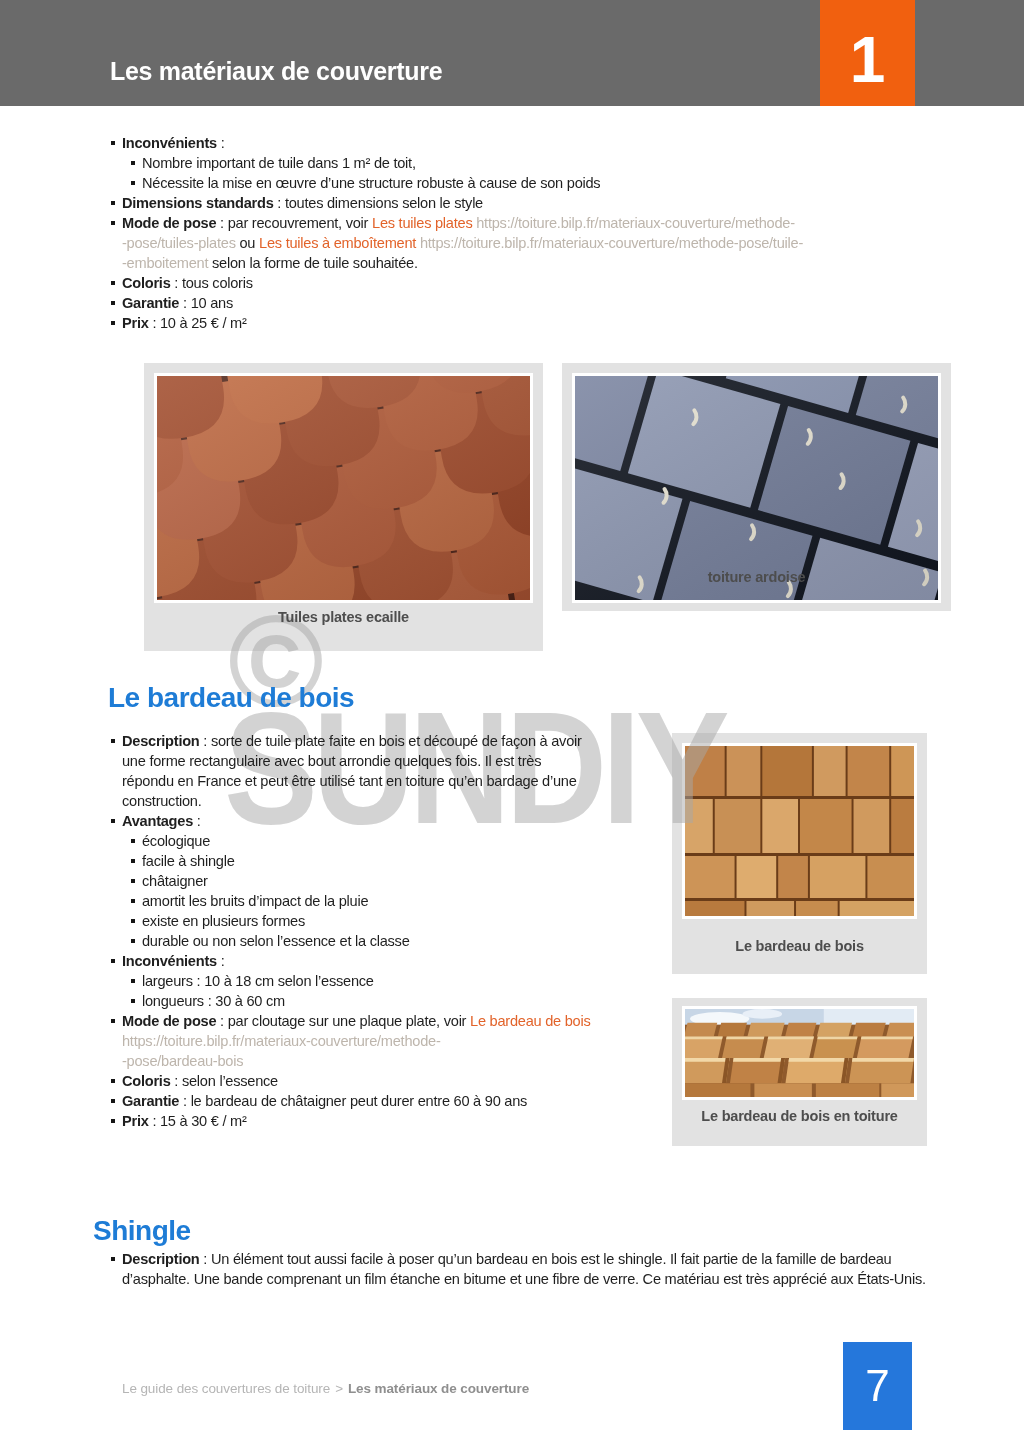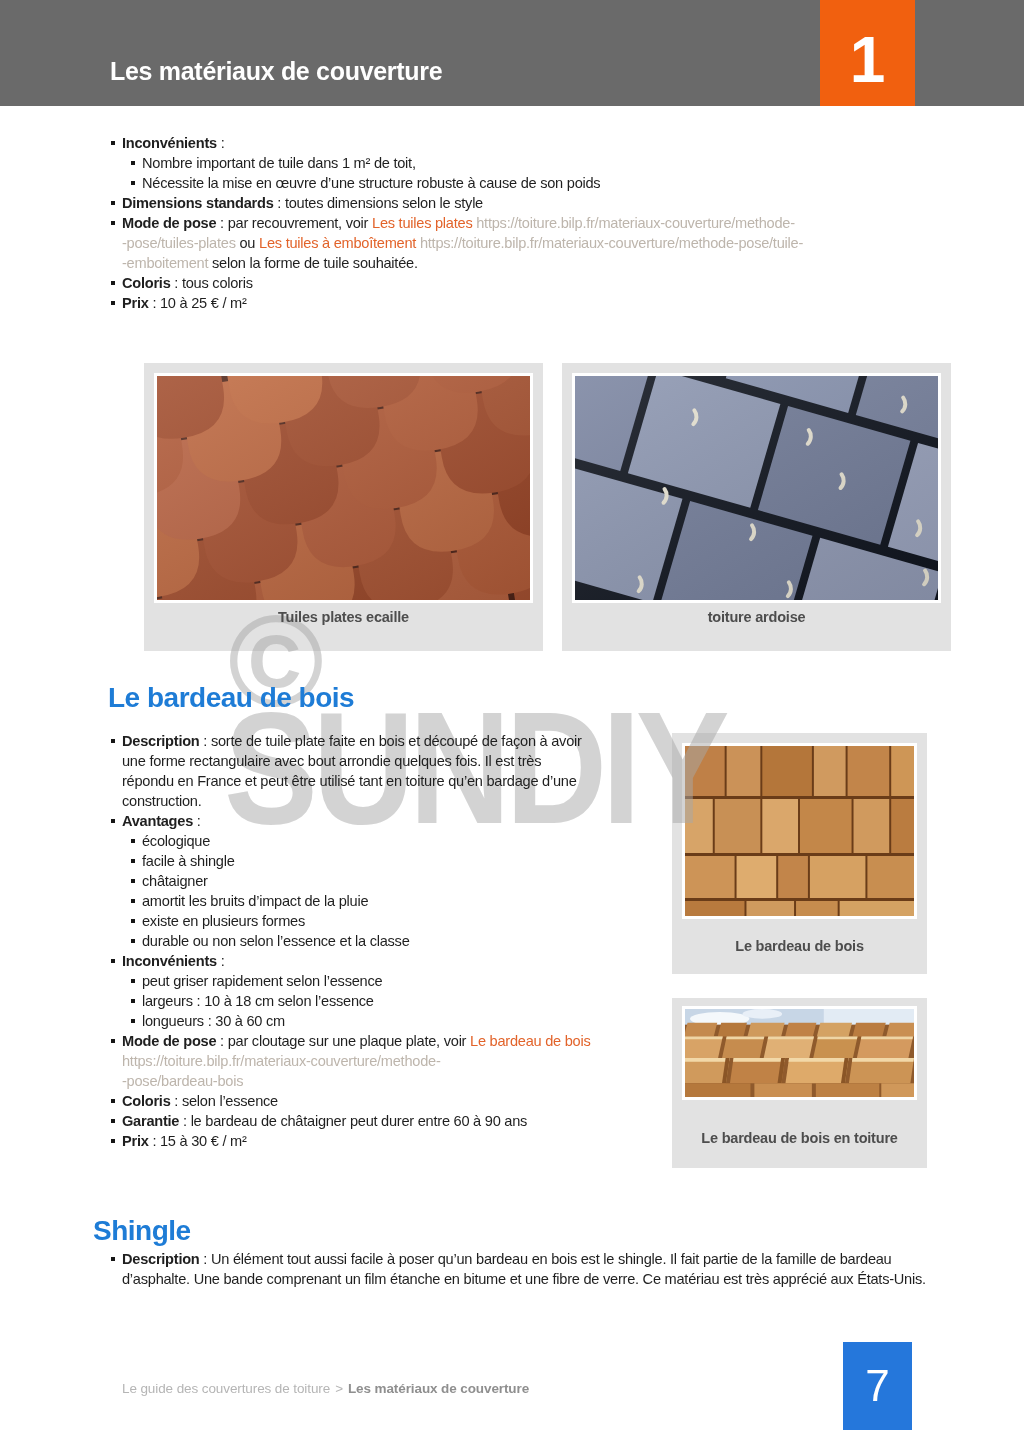--- a/index.html
+++ b/index.html
@@ -35,27 +35,27 @@
 
   
   .card{position:absolute;background:var(--card_bg,#e2e2e2);}
   .ph{position:absolute;border:3px solid #fff;background:#fff;box-sizing:border-box;}
   .ph svg{display:block;width:100%;height:100%;}
   .card figcaption{position:absolute;left:0;right:0;text-align:center;font-weight:bold;
        font-size:14.5px;letter-spacing:-0.2px;color:var(--caption_gray,#4d4d4d);z-index:3;line-height:20px;}
   .c1{left:104px;top:347px;width:399px;height:288px;}
   .c1 .ph{left:10px;top:10px;width:379px;height:230px;}
   .c1 figcaption{bottom:24px;}
-  .c2{left:522px;top:347px;width:389px;height:288px;}
+  .c2{left:522px;top:347px;width:389px;height:248px;}
   .c2 .ph{left:10px;top:10px;width:369px;height:230px;}
   .c2 figcaption{bottom:24px;}
   .c3{left:632px;top:717px;width:255px;height:241px;}
   .c3 .ph{left:10px;top:10px;width:235px;height:176px;}
   .c3 figcaption{bottom:18px;}
-  .c4{left:632px;top:982px;width:255px;height:170px;}
+  .c4{left:632px;top:982px;width:255px;height:148px;}
   .c4 .ph{left:10px;top:8px;width:235px;height:94px;}
   .c4 figcaption{bottom:20px;padding:0 22px;}
 
   
   .wm{position:absolute;font-weight:bold;color:#a8a8a8;opacity:0.5;z-index:2;pointer-events:none;line-height:1;}
   #wm-c{left:228px;top:596px;font-size:130px;}
   #wm-s{left:224px;top:688px;font-size:160px;letter-spacing:-6px;transform:scaleX(0.88);transform-origin:left top;}
 
   
   .footer{position:absolute;left:122px;top:1381px;font-size:13.5px;z-index:3;letter-spacing:-0.1px;}
@@ -78,20 +78,21 @@
     </div>
   </header>
 
   <ul class="list" id="list1">
     <li><span class="blt"></span><span class="bold">Inconvénients</span><span> :</span></li>
     <li class="lv2"><span class="blt"></span><span>Nombre important de tuile dans 1 m² de toit,</span></li>
     <li class="lv2"><span class="blt"></span><span>Nécessite la mise en œuvre d’une structure robuste à cause de son poids</span></li>
     <li><span class="blt"></span><span class="bold">Dimensions standards</span><span> : toutes dimensions selon le style</span></li>
     <li><span class="blt"></span><span class="bold">Mode de pose</span><span> : par recouvrement, voir </span><span class="lk">Les tuiles plates</span><span class="url"> https://toiture.bilp.fr/materiaux-couverture/methode-</span><br><span class="url">-pose/tuiles-plates </span><span>ou </span><span class="lk">Les tuiles à emboîtement</span><span class="url"> https://toiture.bilp.fr/materiaux-couverture/methode-pose/tuile-</span><br><span class="url">-emboitement </span><span>selon la forme de tuile souhaitée.</span></li>
     <li><span class="blt"></span><span class="bold">Coloris</span><span> : tous coloris</span></li>
+    <li><span class="blt"></span><span class="bold">Garantie</span><span> : 10 ans</span></li>
     <li><span class="blt"></span><span class="bold">Prix</span><span> : 10 à 25 € / m²</span></li>
   </ul>
 
   <figure class="card c1">
     <div class="ph">
       <svg viewBox="0 0 375 228" preserveAspectRatio="none">
         <rect width="375" height="228" fill="#4f2418"></rect>
         <defs>
             <path id="tp" d="M0 0h94v58q0 44-47 44t-47-44z"></path>
           </defs>
@@ -199,21 +200,20 @@
   <ul class="list" id="list2">
     <li><span class="blt"></span><span class="bold">Description</span><span> : sorte de tuile plate faite en bois et découpé de façon à avoir une forme rectangulaire avec bout arrondie quelques fois. Il est très répondu en France et peut être utilisé tant en toiture qu’en bardage d’une construction.</span></li>
     <li><span class="blt"></span><span class="bold">Avantages</span><span> :</span></li>
     <li class="lv2"><span class="blt"></span><span>écologique</span></li>
     <li class="lv2"><span class="blt"></span><span>facile à shingle</span></li>
     <li class="lv2"><span class="blt"></span><span>châtaigner</span></li>
     <li class="lv2"><span class="blt"></span><span>amortit les bruits d’impact de la pluie</span></li>
     <li class="lv2"><span class="blt"></span><span>existe en plusieurs formes</span></li>
     <li class="lv2"><span class="blt"></span><span>durable ou non selon l’essence et la classe</span></li>
     <li><span class="blt"></span><span class="bold">Inconvénients</span><span> :</span></li>
-    <li class="lv2"><span class="blt"></span><span>peut griser rapidement selon l’essence</span></li>
     <li class="lv2"><span class="blt"></span><span>largeurs : 10 à 18 cm selon l’essence</span></li>
     <li class="lv2"><span class="blt"></span><span>longueurs : 30 à 60 cm</span></li>
     <li><span class="blt"></span><span class="bold">Mode de pose</span><span> : par cloutage sur une plaque plate, voir </span><span class="lk">Le bardeau de bois</span><span class="url"> https://toiture.bilp.fr/materiaux-couverture/methode-</span><br><span class="url">-pose/bardeau-bois</span></li>
     <li><span class="blt"></span><span class="bold">Coloris</span><span> : selon l’essence</span></li>
     <li><span class="blt"></span><span class="bold">Garantie</span><span> : le bardeau de châtaigner peut durer entre 60 à 90 ans</span></li>
     <li><span class="blt"></span><span class="bold">Prix</span><span> : 15 à 30 € / m²</span></li>
   </ul>
 
   <figure class="card c3">
     <div class="ph">

